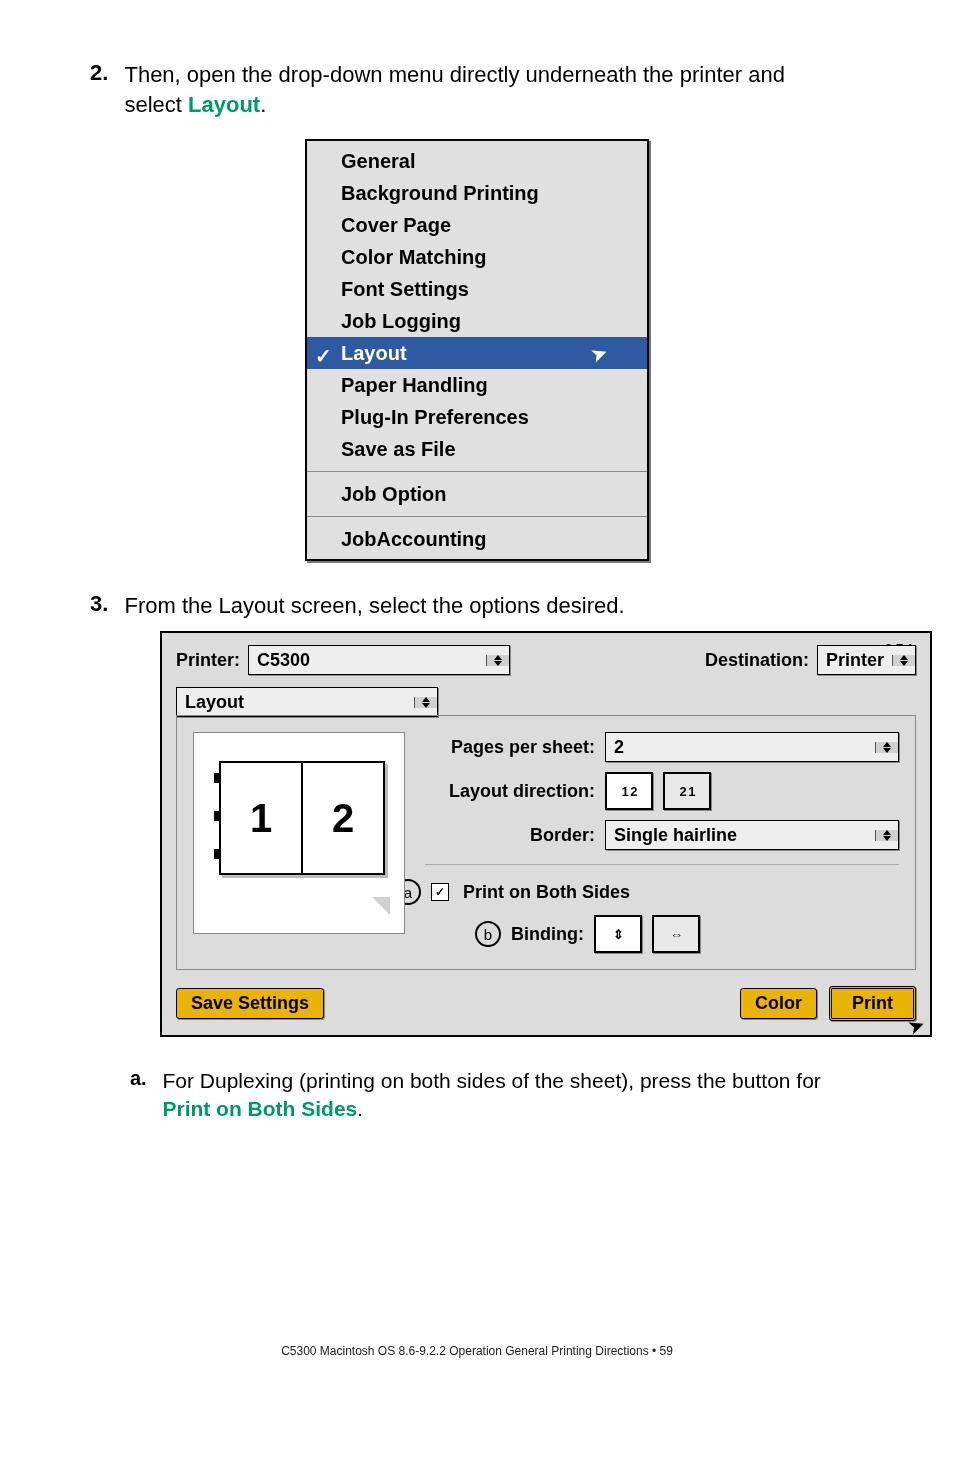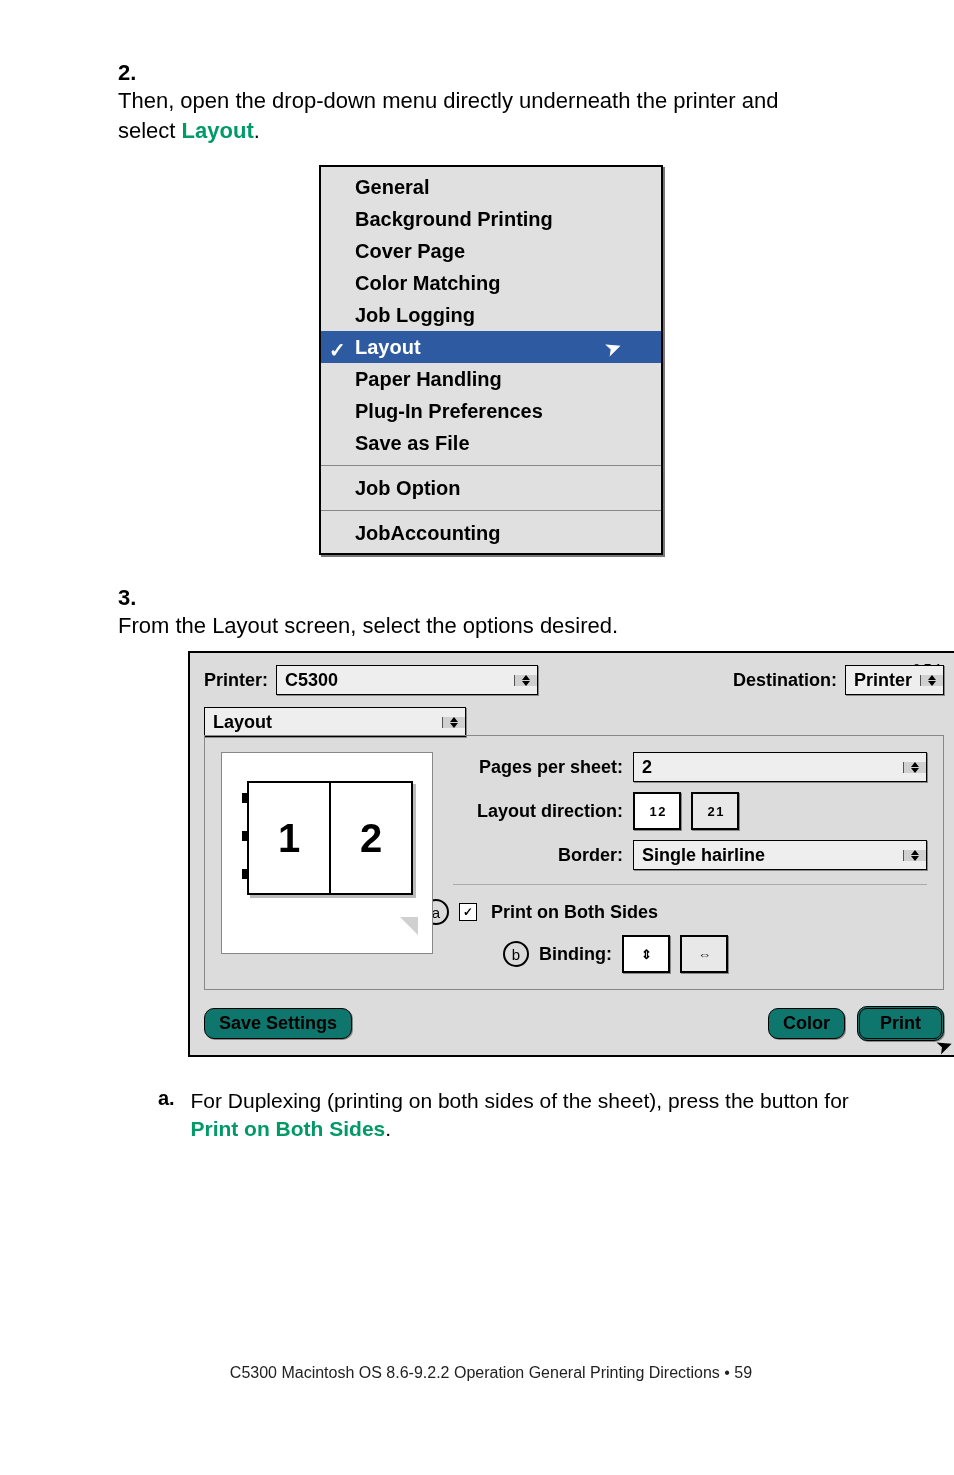--- a/index.html
+++ b/index.html
@@ -4,21 +4,21 @@
 <style>
   body {
     margin: 0;
     padding: 0;
     background: #fff;
     font-family: Arial, Helvetica, sans-serif;
     color: #000;
     width: 954px;
   }
   .page {
-    padding: 60px 90px 40px 118px;
+    padding: 60px 90px 40px 90px;
   }
   ol.steps {
     list-style: none;
     padding: 0;
     margin: 0;
   }
   ol.steps > li {
     margin-bottom: 20px;
   }
   .step-num {
@@ -247,24 +247,24 @@
     letter-spacing: -1px;
   }
   .icon-btn.sel { background:#fff; }
   .pd-buttons {
     margin-top: 16px;
     display: flex;
     align-items: center;
   }
   .pd-btn {
     border: 1px solid #000;
-    background: #0f766e;
+    background: #eab308;
     padding: 4px 14px;
     font-weight: bold;
-    border-radius: 10px;
+    border-radius: 3px;
     box-shadow: 1px 1px 0 #888;
   }
   .pd-btn.primary {
     border: 3px double #000;
     padding: 4px 20px;
   }
   .pd-bottom-cursor {
     position: absolute;
     right: 6px;
     bottom: -2px;
@@ -288,21 +288,21 @@
   .sub-body {
     display: inline-block;
     width: 670px;
     vertical-align: top;
     font-size: 21px;
     line-height: 1.35;
   }
 
   .footer {
     text-align: center;
-    font-size: 16px;
+    font-size: 12px;
     color: #222;
     margin-top: 220px;
   }
 </style>
 </head>
 <body>
 
 <div class="page">
 
 <ol class="steps">
@@ -312,20 +312,21 @@
       <span>Then, open the drop-down menu directly underneath the printer and select </span><span class="hl">Layout</span><span>.</span>
     </span>
 
     
     <div class="dropdown-menu">
       <div class="dropdown-group">
         <div class="dropdown-item">General</div>
         <div class="dropdown-item">Background Printing</div>
         <div class="dropdown-item">Cover Page</div>
         <div class="dropdown-item">Color Matching</div>
+        <div class="dropdown-item">Font Settings</div>
         <div class="dropdown-item">Job Logging</div>
         <div class="dropdown-item selected">
           <span class="check">✓</span>
           <span>Layout</span>
           <span class="cursor-arrow">➤</span>
         </div>
         <div class="dropdown-item">Paper Handling</div>
         <div class="dropdown-item">Plug-In Preferences</div>
         <div class="dropdown-item">Save as File</div>
       </div>

